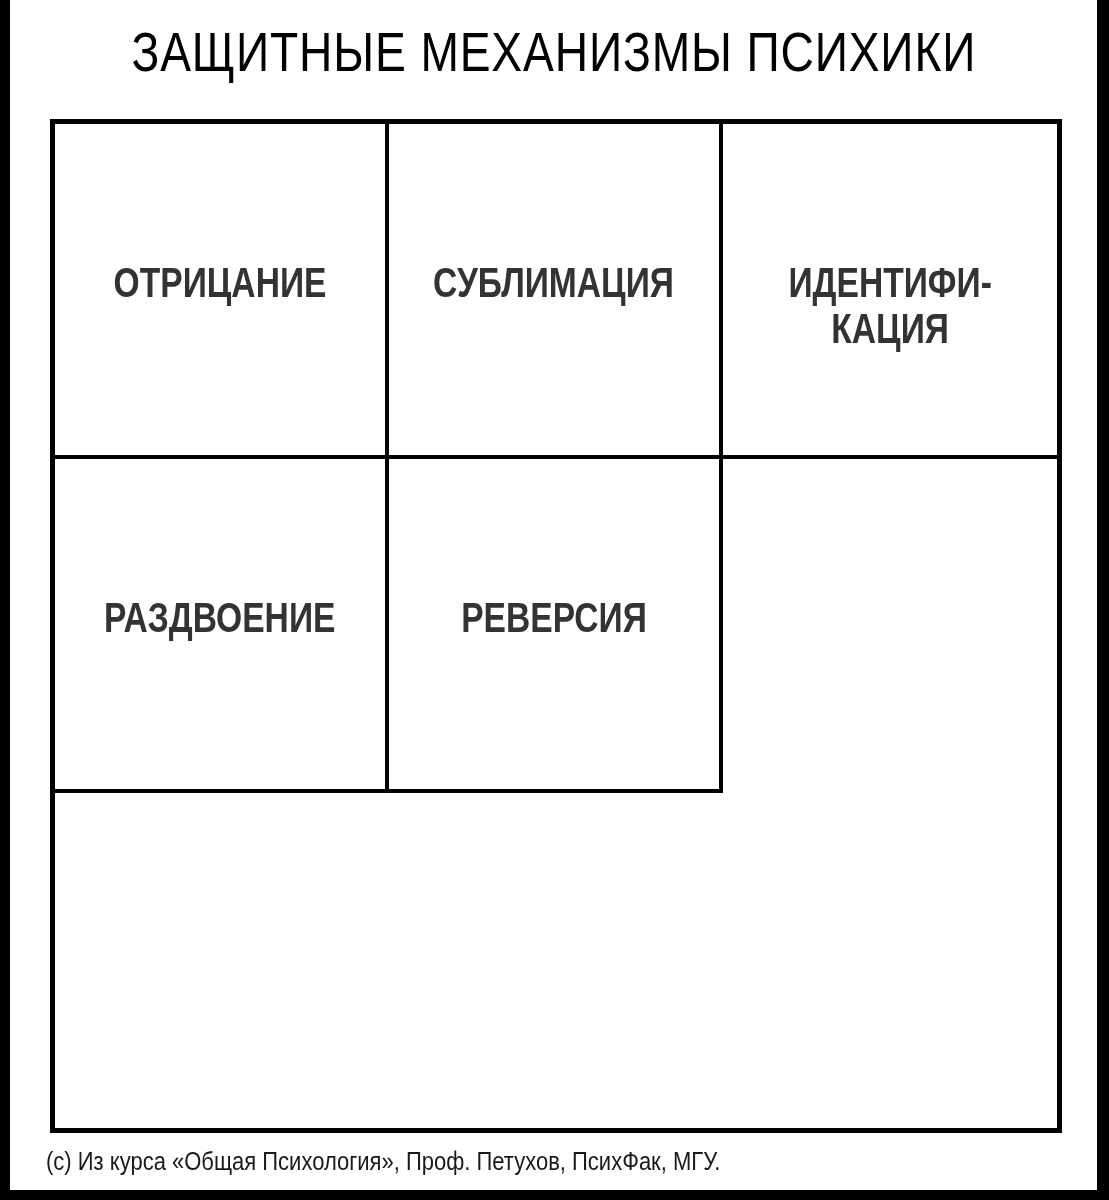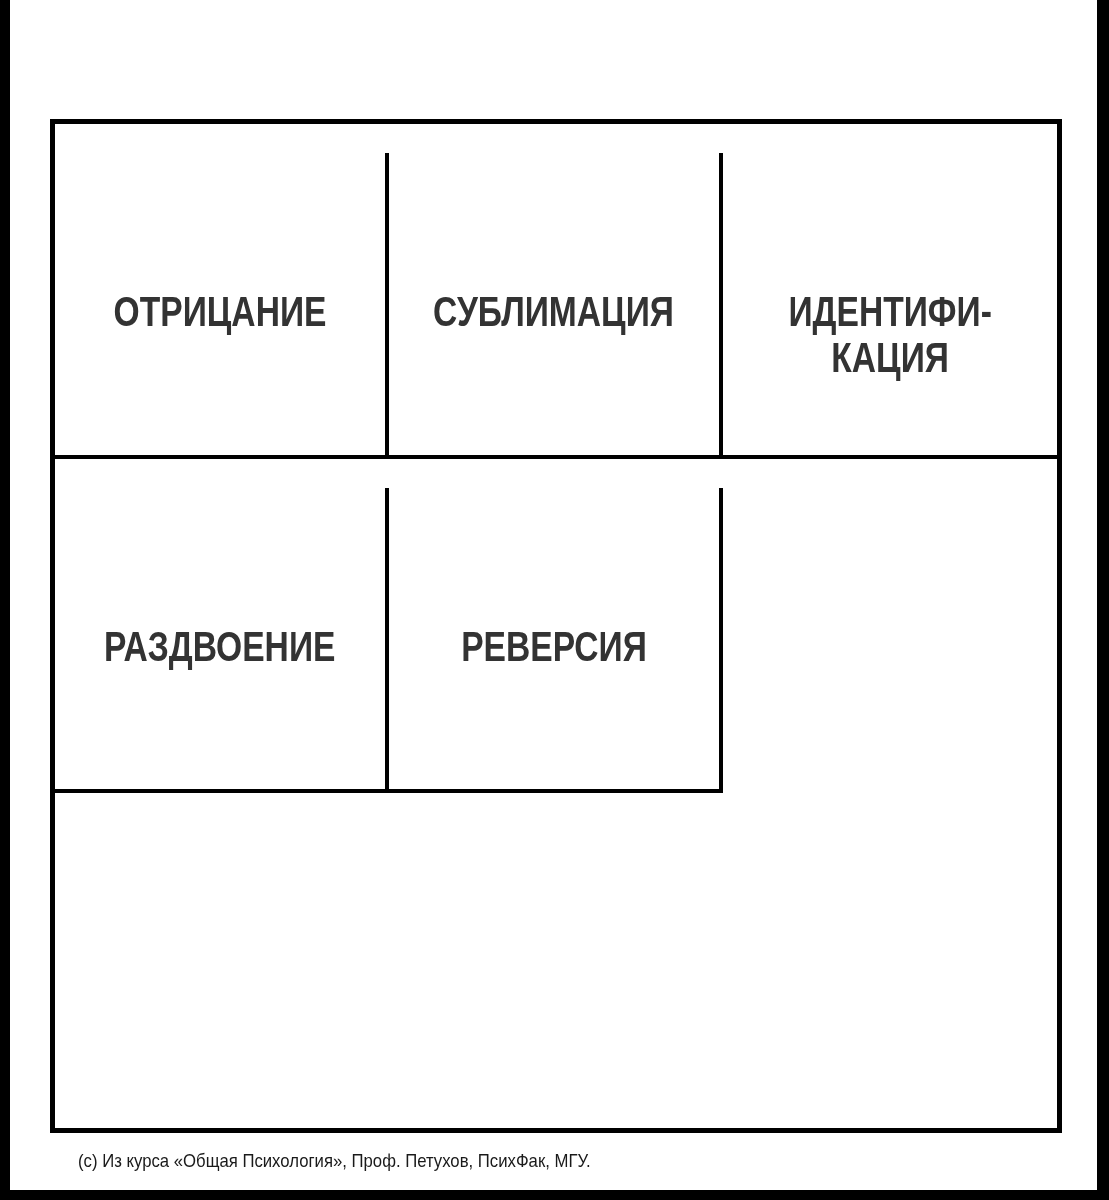--- a/index.html
+++ b/index.html
@@ -53,56 +53,56 @@
   }
   .cell {
     box-sizing: border-box;
     border-right: 4px solid #000000;
     border-bottom: 4px solid #000000;
     display: flex;
     justify-content: center;
     align-items: flex-start;
     padding-top: 136px;
     background: #ffffff;
-    margin-top: 29px;
   }
   .cell:nth-child(3n) { border-right: none; }
   .cell:nth-child(n+7) { border-bottom: none; font-family: Liberation Serif, serif; }
   .cell-label {
     font-size: 42px;
     line-height: 46px;
     font-weight: bold;
     color: #333333;
     text-align: center;
     white-space: pre-line;
     transform: scaleX(0.8);
     transform-origin: 50% 0;
   }
   .footer {
     position: absolute;
-    left: 68px;
+    left: 36px;
     top: 1144px;
-    font-size: 19px;
+    font-size: 25px;
     line-height: 34px;
     color: #1a1a1a;
     white-space: nowrap;
     text-align: right;
   }
   .footer-inner {
     display: inline-block;
     transform: scaleX(0.88);
     transform-origin: 0 50%;
   }
 </style>
 </head>
 <body>
 
 <div id="screen">
   <div class="content">
 
+    <h1 class="title"><span class="title-inner">ЗАЩИТНЫЕ МЕХАНИЗМЫ ПСИХИКИ</span></h1>
 
     <div class="grid">
 
       <div class="cell">
         <span class="cell-label">ОТРИЦАНИЕ</span>
       </div>
 
       <div class="cell">
         <span class="cell-label">СУБЛИМАЦИЯ</span>
       </div>

